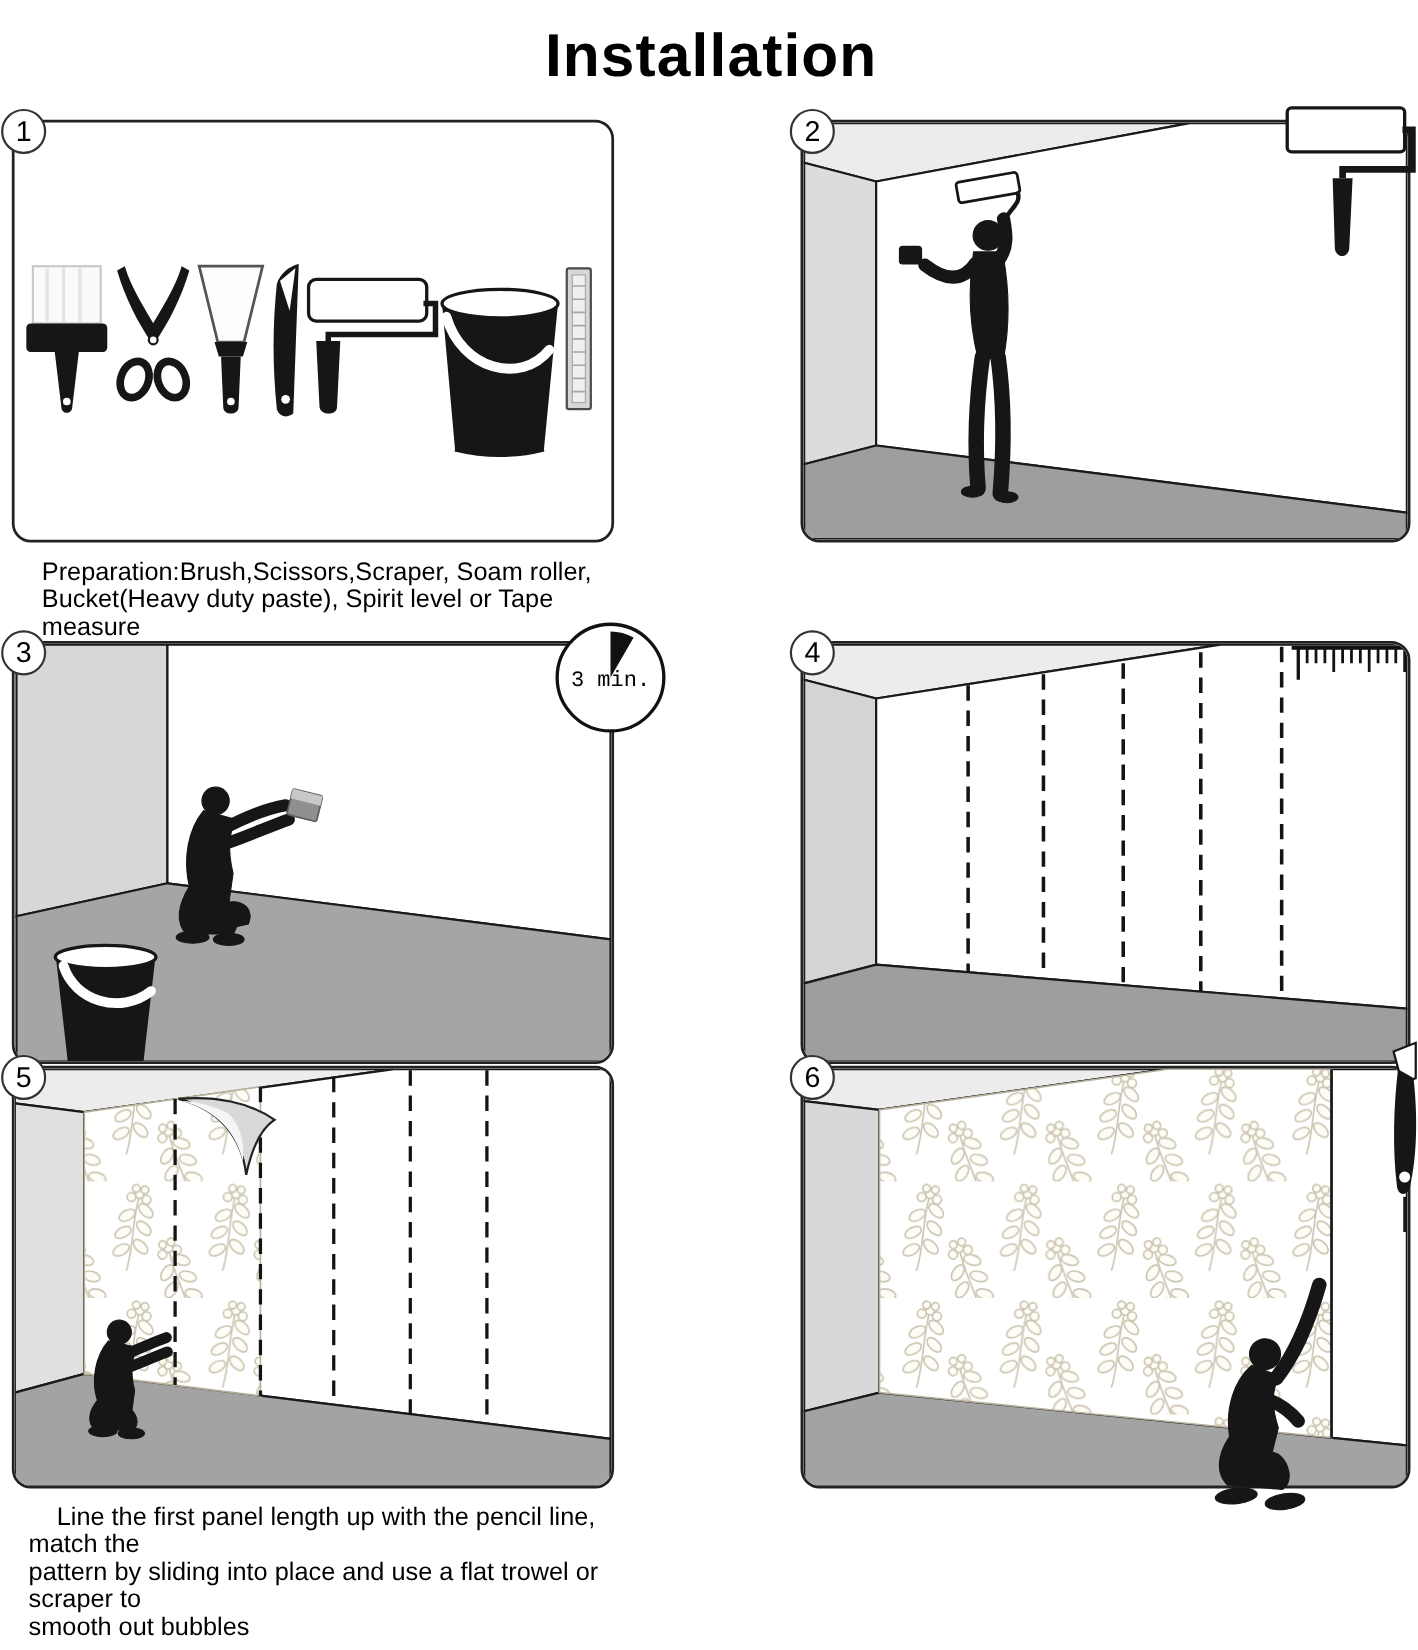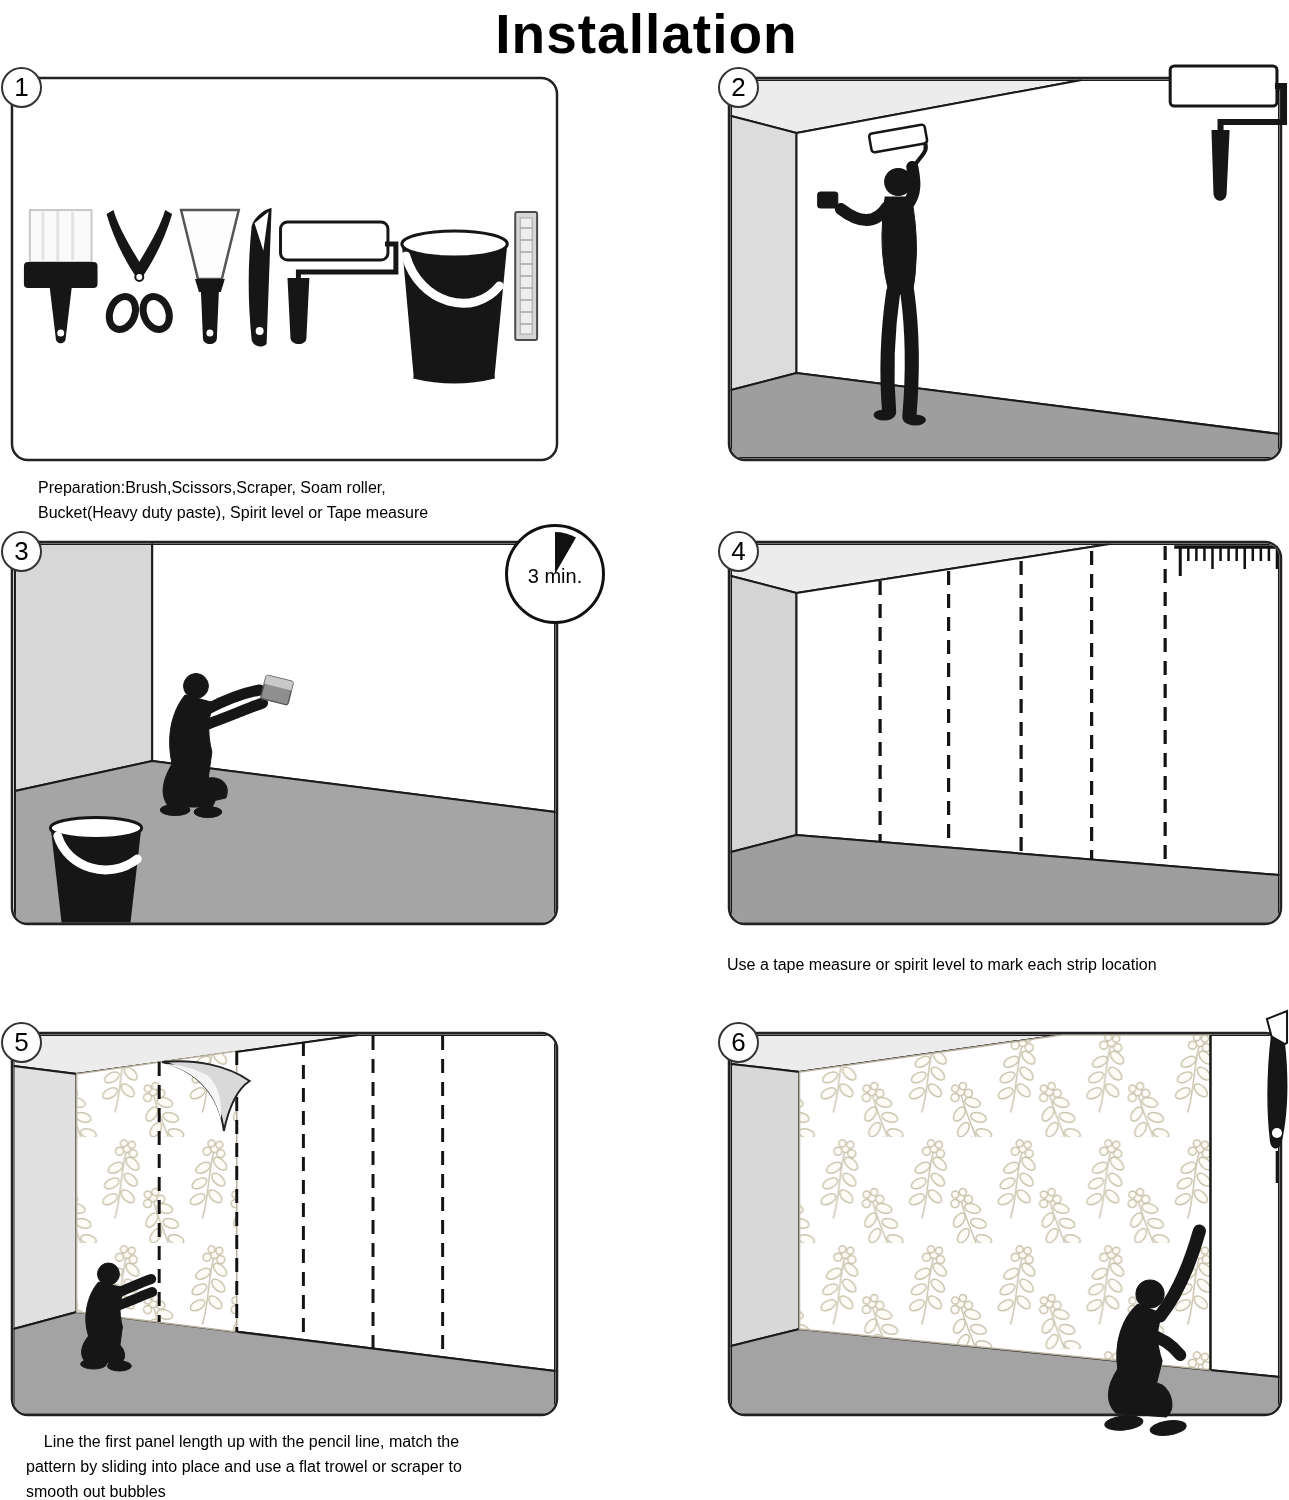--- a/index.html
+++ b/index.html
@@ -1,33 +1,33 @@
 <!DOCTYPE html>
 <html><head>
 <meta charset="utf-8">
 <style>
   html,body{margin:0;padding:0;background:#fff;}
   .page{width:1289px;height:1500px;overflow:hidden;box-sizing:border-box;
         padding:0 6px 0 10px;font-family:"Liberation Sans",sans-serif;color:#000;background:#fff;}
-  h1{margin:0;padding:2px 0 0 0;height:76px;box-sizing:border-box;text-align:center;
+  h1{margin:16px;padding:2px 0 0 0;height:76px;box-sizing:border-box;text-align:center;
      font-size:55px;font-weight:bold;letter-spacing:1px;font-family:"Liberation Sans",sans-serif;}
   .row{display:flex;justify-content:space-between;}
   .cell{width:549px;}
   .cell.right{width:556px;}
   .panel{position:relative;height:386px;}
   svg.scene{display:block;width:100%;height:386px;overflow:visible;}
   .badge{position:absolute;top:-9px;left:-9px;width:37px;height:37px;border-radius:50%;
          background:#fff;border:2.5px solid #333;display:flex;align-items:center;justify-content:center;
          font-size:26px;font-weight:400;z-index:3;}
   .clock{position:absolute;top:-16px;right:-46px;width:94px;height:94px;border-radius:50%;
-         background:#fff;border:3px solid #111;z-index:3;}
+         background:#fff;border:3px solid #111;z-index:3;font-family:Liberation Mono, monospace;}
   .clock svg{position:absolute;left:0;top:0;width:94px;height:94px;}
   .clock .clock-label{position:absolute;width:100%;top:50%;transform:translateY(-38%);
          text-align:center;font-size:20px;}
-  .caption{font-size:16px;line-height:25px;white-space:pre-wrap;}
+  .caption{font-size:23px;line-height:25px;white-space:pre-wrap;}
   .row-1 .caption{margin-top:13px;min-height:65px;}
   .row-2 .caption{margin-top:26px;min-height:79px;}
   .row-3 .caption{margin-top:12px;}
   .cap-left{padding-left:28px;}
   .cap-left-sm{padding-left:16px;}
   .cap-right{padding-left:0;}
 </style>
 </head>
 <body>
 
@@ -214,21 +214,20 @@
 
             <g stroke="#111" fill="none">
               <path d="M444,7 L549,7" stroke-width="3.5"></path>
               <path d="M450,7 V36" stroke-width="3"></path>
               <path d="M458,7 V21 M466,7 V21 M474,7 V21 M482,7 V29 M490,7 V21 M498,7 V21 M506,7 V21 M514,7 V29 M522,7 V21 M530,7 V21 M538,7 V21 M546,7 V29" stroke-width="2.5"></path>
             </g>
           </g>
         </svg>
         <div class="badge">4</div>
       </div>
-      <div class="caption cap-right">Use a tape measure or spirit level to mark each strip location</div>
     </div>
   </div>
 
   <div class="row row-3">
 
     <div class="cell">
       <div class="panel">
         <svg class="scene" viewBox="0 0 552 386" preserveAspectRatio="none">
           <defs>
             <clipPath id="clip5">

